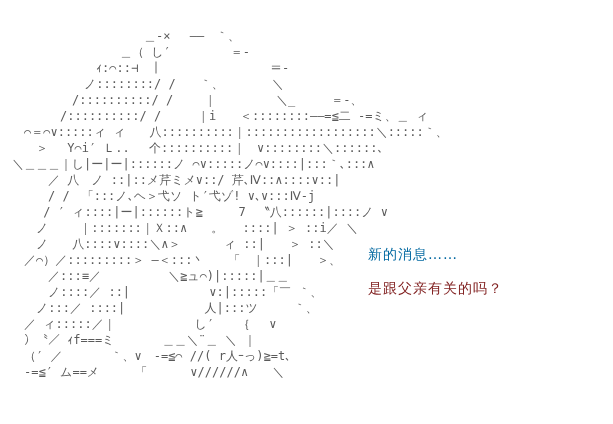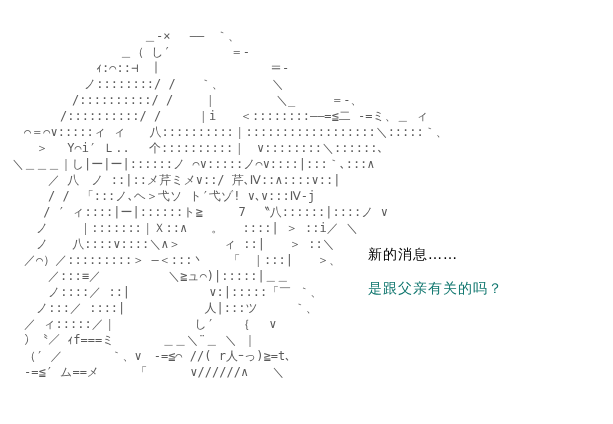--- a/index.html
+++ b/index.html
@@ -55,16 +55,16 @@
 　　　ノ　　八::::∨::::＼∧＞　　　 ィ ::|　　＞ ::＼
 　　／⌒）／:::::::::＞ —＜:::丶　　「　｜:::|　　＞、
 　　　　／:::≡／　　　　　 ＼≧ュ⌒)|:::::|＿＿
 　　　　ノ::::／ ::|　　　　　　 ∨:|:::::「￣ ｀、
 　　　ノ:::／ ::::|　　　　　　 人|:::ツ　　　｀、
 　　／ ィ:::::／｜　　　　　　 し′　　｛　 ∨
 　　）〝／ ｨf===ミ　　　　＿＿＼¨＿ ＼ ｜
 　　（′ ／　　　　｀、∨　-=≦⌒ //( r人ｰっ)≧=t､
 　　-=≦′ ム==メ　　　「　　　 ∨//////∧　　＼</pre>
 
-  <div id="dialogue-line-1" class="dialogue" style="color: #000000;">新的消息……</div>
+  <div id="dialogue-line-1" class="dialogue" style="color: #0369a1;">新的消息……</div>
 
-  <div id="dialogue-line-2" class="dialogue" style="color: #0f766e;">是跟父亲有关的吗？</div>
+  <div id="dialogue-line-2" class="dialogue" style="color: #7f1d1d;">是跟父亲有关的吗？</div>
 </div>
 
 </body></html>

